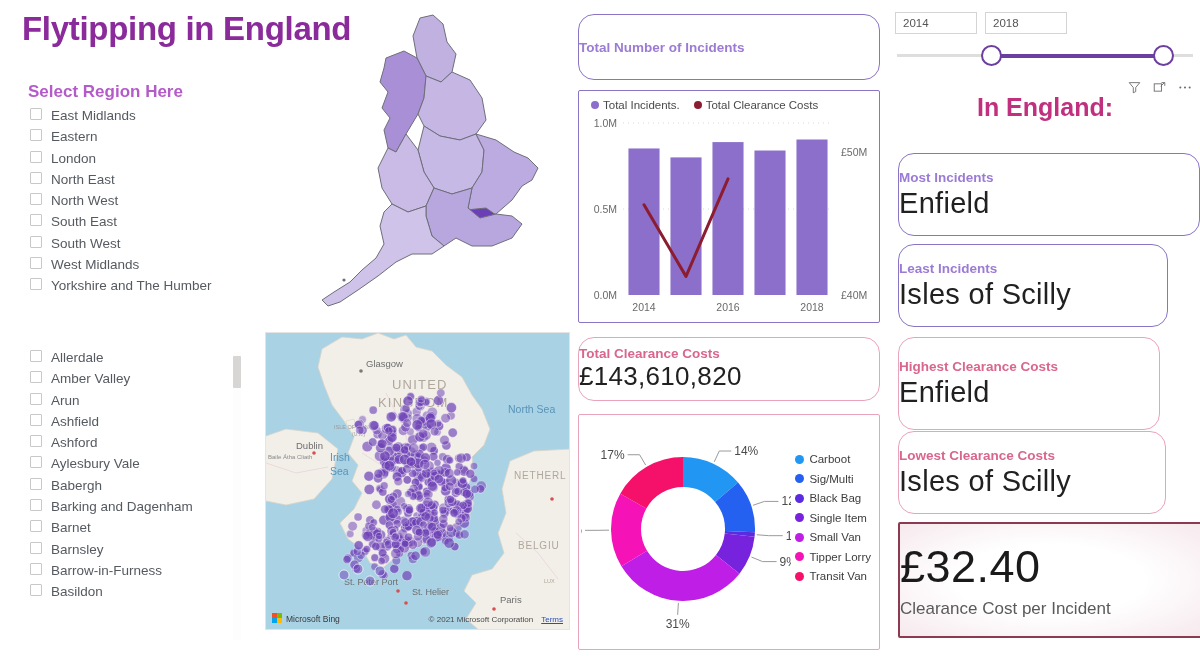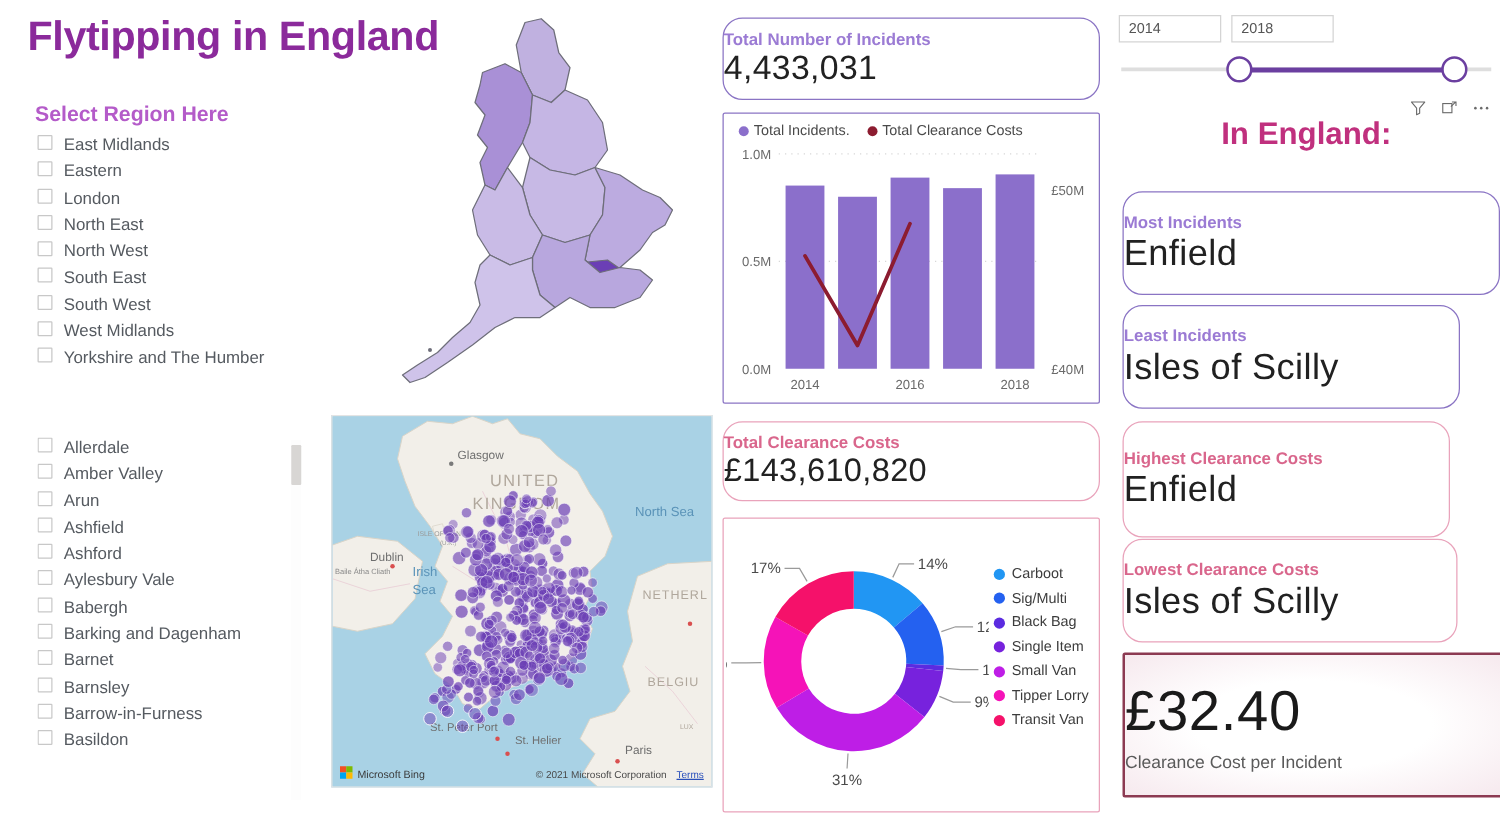--- a/index.html
+++ b/index.html
@@ -152,21 +152,21 @@
   #kpi-most .card-value, #kpi-least .card-value,
   #kpi-highest .card-value, #kpi-lowest .card-value { font-size: 29px; margin-top: 2px; }
 
   #kpi-percost {
     left: 898px; top: 522px; width: 304px; height: 116px;
     border: 2px solid #8C3A52; border-radius: 2px;
     background: radial-gradient(ellipse at center, #ffffff 45%, #f6e9ee 100%);
     justify-content: center;
   }
   #kpi-percost .big-value { font-size: 45px; color: #1a1a1a; letter-spacing: 0.5px; }
-  #kpi-percost .sub-label { font-size: 14px; color: #5a5a5a; margin-top: 6px; }
+  #kpi-percost .sub-label { font-size: 17px; color: #5a5a5a; margin-top: 6px; }
 </style>
 </head>
 <body>
 
 <div id="app">
 
   <div class="page-title">Flytipping in England</div>
 
   <div class="slicer-head" id="region-head">Select Region Here</div>
   <div class="slicer-list" id="region-list">
@@ -794,21 +794,20 @@
       <span>Microsoft Bing</span>
     </div>
     <div class="bing-copyright">
       <span>© 2021 Microsoft Corporation</span>
       <span class="bing-terms">Terms</span>
     </div>
   </div>
 
   <div class="card card-purple" id="kpi-incidents">
     <div class="card-label label-purple">Total Number of Incidents</div>
-    <div class="card-value">4,433,031</div>
   </div>
 
   <div id="combo-chart">
     <div class="chart-legend">
       <span class="legend-item">
         <span class="legend-dot" style="background:#8B6FCB"></span>
         <span>Total Incidents.</span>
       </span>
       <span class="legend-item">
         <span class="legend-dot" style="background:#8C1C30"></span>

